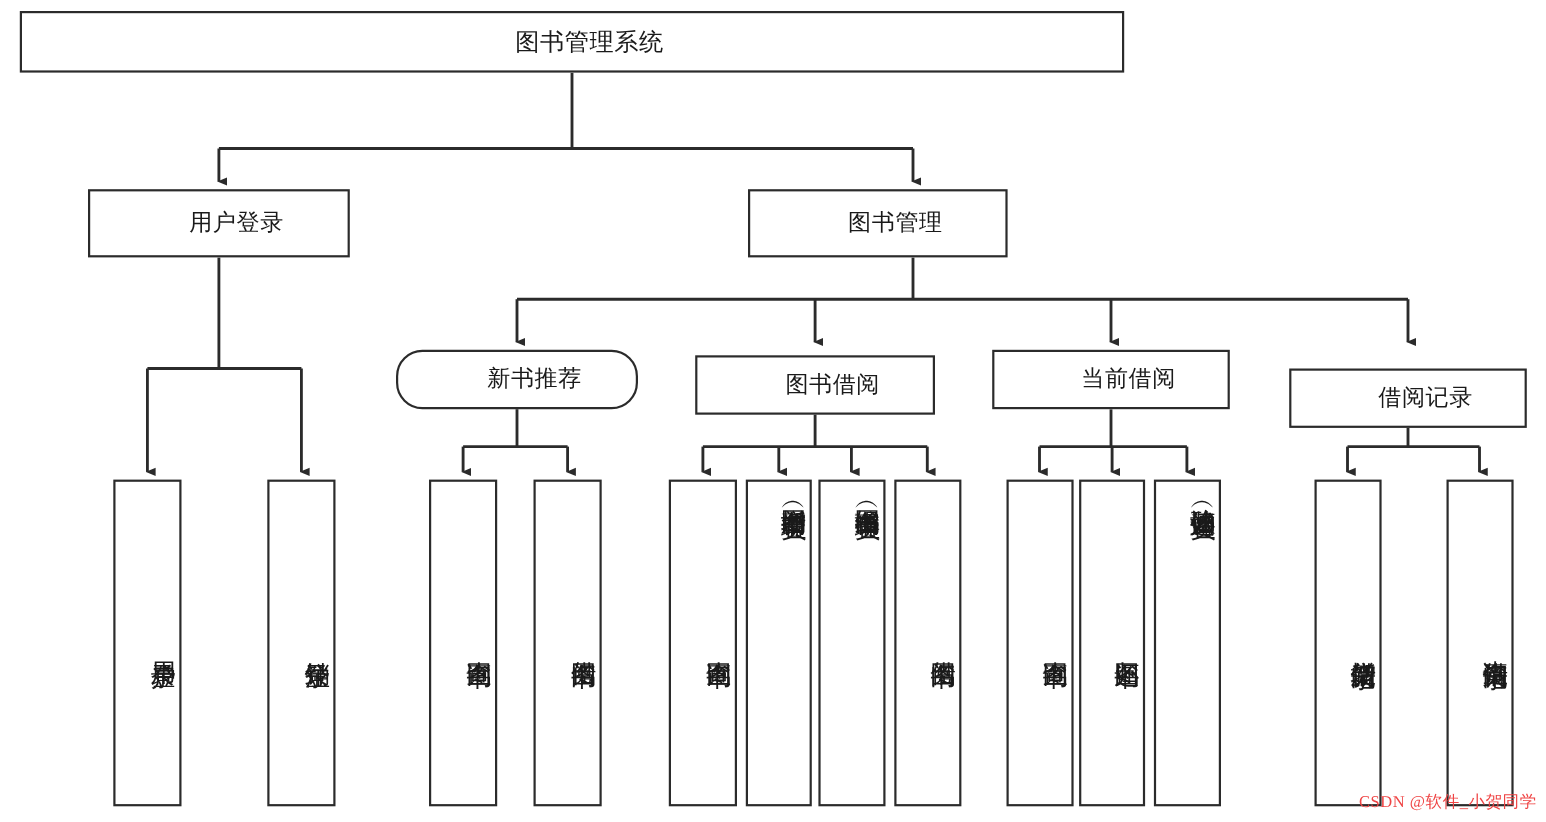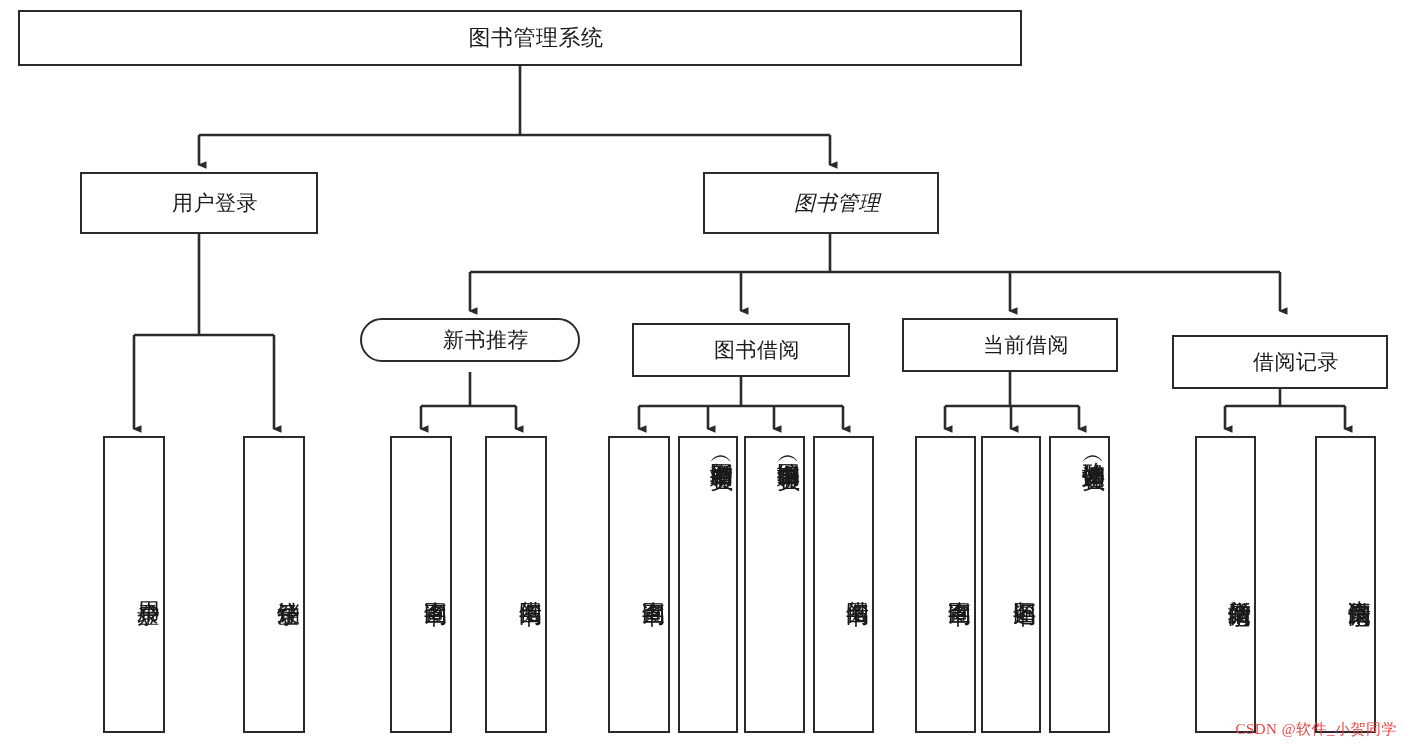--- a/index.html
+++ b/index.html
@@ -124,25 +124,25 @@
     </g>
   </svg>
 
   <div class="node h root" style="left:18px; top:10px; width:1004px; height:56px;">
     <span>图书管理系统</span>
   </div>
 
   <div class="node h" style="left:80px; top:172px; width:238px; height:62px;">
     <span>用户登录</span>
   </div>
-  <div class="node h" style="left:703px; top:172px; width:236px; height:62px;font-style:italic;">
+  <div class="node h" style="left:680px; top:172px; width:236px; height:62px;">
     <span>图书管理</span>
   </div>
 
-  <div class="node h" style="left:360px; top:318px; width:220px; height:44px;border-radius:24px;">
+  <div class="node h" style="left:360px; top:318px; width:220px; height:54px;border-radius:24px;">
     <span>新书推荐</span>
   </div>
   <div class="node h" style="left:632px; top:323px; width:218px; height:54px;">
     <span>图书借阅</span>
   </div>
   <div class="node h" style="left:902px; top:318px; width:216px; height:54px;">
     <span>当前借阅</span>
   </div>
   <div class="node h" style="left:1172px; top:316px; width:216px; height:54px;margin-top:19px;">
     <span>借阅记录</span>

